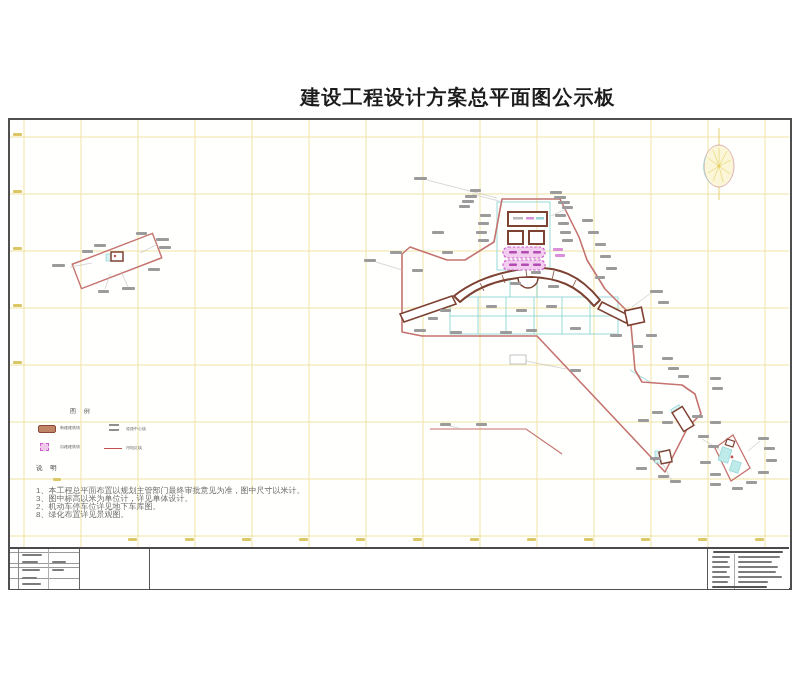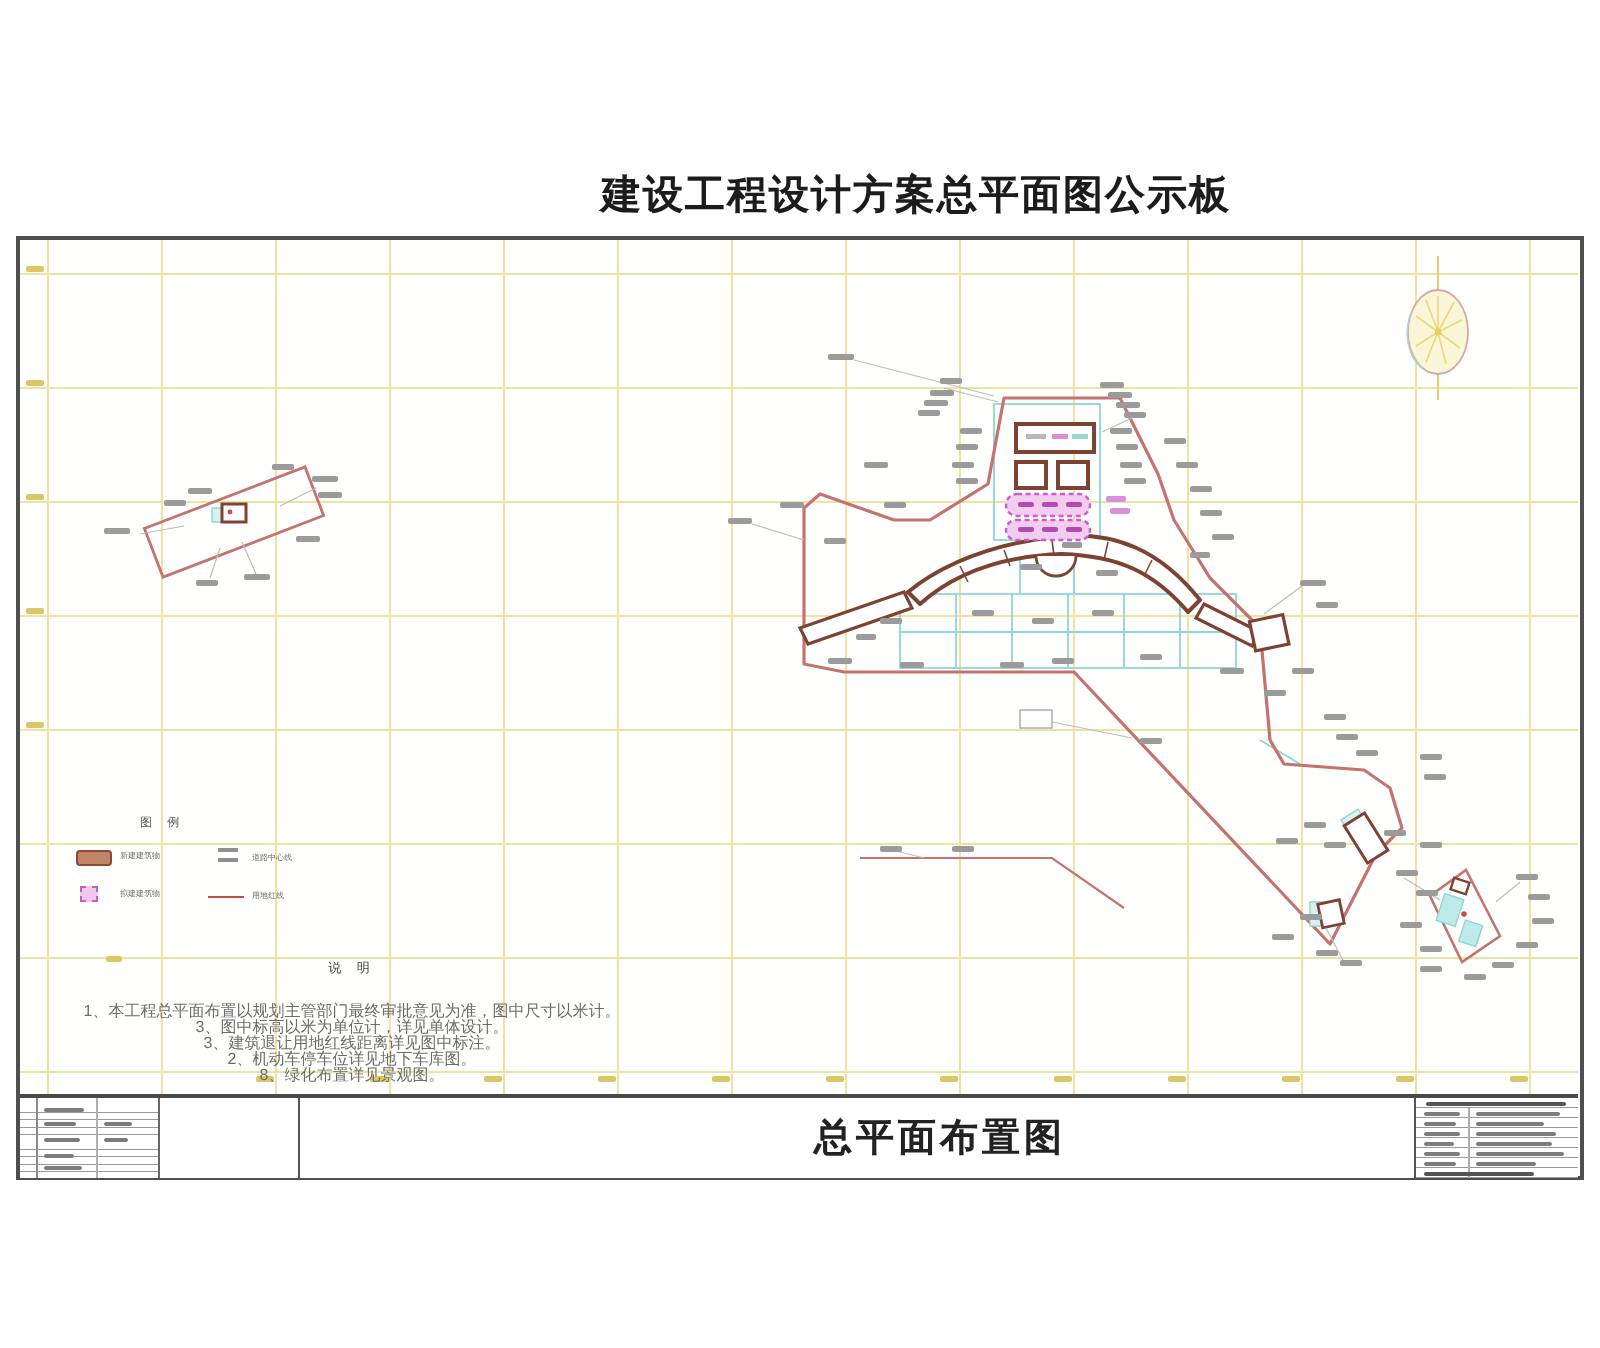--- a/index.html
+++ b/index.html
@@ -19,21 +19,21 @@
   .lg-t1{position:absolute;left:30px;top:20px;}
   .sym2{position:absolute;left:76px;top:17px;width:16px;height:12px;}
   .sym2 .d{position:absolute;left:3px;width:10px;height:1.5px;background:#8f8f8f;}
   .lg-t2{position:absolute;left:96px;top:21px;}
   .sw3{position:absolute;left:10px;top:38px;width:7px;height:6px;background:#f0c8ec;
        border:1px dashed #c75fc7;}
   .lg-t3{position:absolute;left:30px;top:39px;}
   .sw4{position:absolute;left:74px;top:43px;width:18px;height:0;border-top:1.6px solid #c0504d;}
   .lg-t4{position:absolute;left:96px;top:40px;}
   
-  .notes{position:absolute;left:26px;top:360px;width:280px;text-align:center;}
+  .notes{position:absolute;left:26px;top:344px;width:280px;}
   .nt-header{font-size:6.5px;color:#444;letter-spacing:3px;margin-bottom:6px;}
   .nt-line{height:8px;}
   
   .band{position:absolute;left:0;top:427px;width:779px;height:40px;border-top:2px solid #4a4a4a;background:#fff;}
   .lt{position:absolute;left:0;top:0;width:140px;height:40px;border-right:1px solid #555;box-sizing:border-box;}
   .lt-inner{position:absolute;left:0;top:0;width:70px;height:40px;border-right:1px solid #666;box-sizing:border-box;
      background:repeating-linear-gradient(to bottom,transparent 0 3.3px,#9a9a9a 3.3px 3.7px);}
   .lt-v1{position:absolute;left:8px;top:0;width:1px;height:40px;background:#8a8a8a;}
   .lt-v2{position:absolute;left:38px;top:0;width:1px;height:40px;background:#b0b0b0;}
   .dash{position:absolute;background:#7c7c7c;height:2px;border-radius:1px;}
@@ -306,40 +306,38 @@
       <div class="sw3"></div>
       <div class="lg-t3 micro">拟建建筑物</div>
       <div class="sw4"></div>
       <div class="lg-t4 micro">用地红线</div>
     </div>
 
     <div class="notes">
       <div class="nt-header">说 明</div>
       <div class="nt-line"><span class="micro">1、本工程总平面布置以规划主管部门最终审批意见为准，图中尺寸以米计。</span></div>
       <div class="nt-line"><span class="micro">3、图中标高以米为单位计，详见单体设计。</span></div>
-      <div class="nt-line"><span class="micro">3、建筑退让用地红线距离详见图中标注。</span></div>
       <div class="nt-line"><span class="micro">2、机动车停车位详见地下车库图。</span></div>
       <div class="nt-line"><span class="micro">8、绿化布置详见景观图。</span></div>
     </div>
 
     <div class="band">
       <div class="lt">
         <div class="lt-inner">
           <div class="lt-v1"></div>
           <div class="lt-v2"></div>
           <div class="dash" style="left:12px;top:5px;width:20px"></div>
           <div class="dash" style="left:12px;top:12px;width:16px"></div>
           <div class="dash" style="left:42px;top:12px;width:14px"></div>
           <div class="dash" style="left:12px;top:20px;width:18px"></div>
           <div class="dash" style="left:42px;top:20px;width:12px"></div>
           <div class="dash" style="left:12px;top:28px;width:15px"></div>
           <div class="dash" style="left:12px;top:34px;width:19px"></div>
         </div>
       </div>
-      <div class="mid-title">总平面布置图</div>
       <div class="rt">
         <div class="rt-v"></div>
         <div class="dash" style="left:5px;top:1.5px;width:70px;background:#555;height:2.5px"></div>
         <div class="dash" style="left:4px;top:7px;width:18px"></div>
           <div class="dash" style="left:30px;top:7px;width:42px"></div>
         <div class="dash" style="left:4px;top:12px;width:16px"></div>
           <div class="dash" style="left:30px;top:12px;width:34px"></div>
         <div class="dash" style="left:4px;top:17px;width:18px"></div>
           <div class="dash" style="left:30px;top:17px;width:40px"></div>
         <div class="dash" style="left:4px;top:22px;width:15px"></div>

